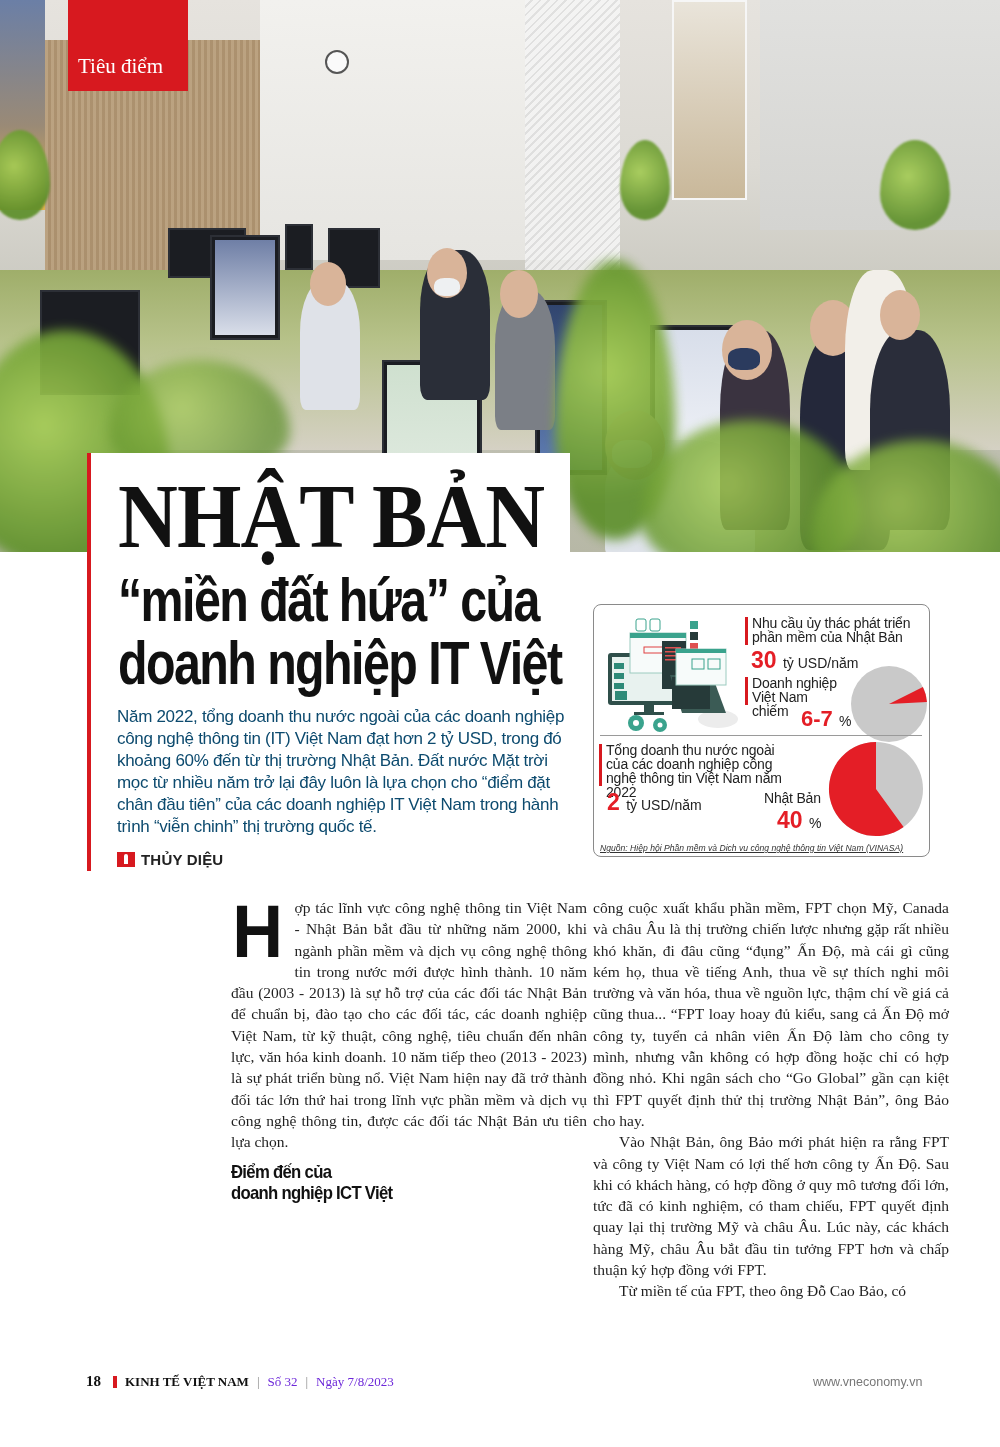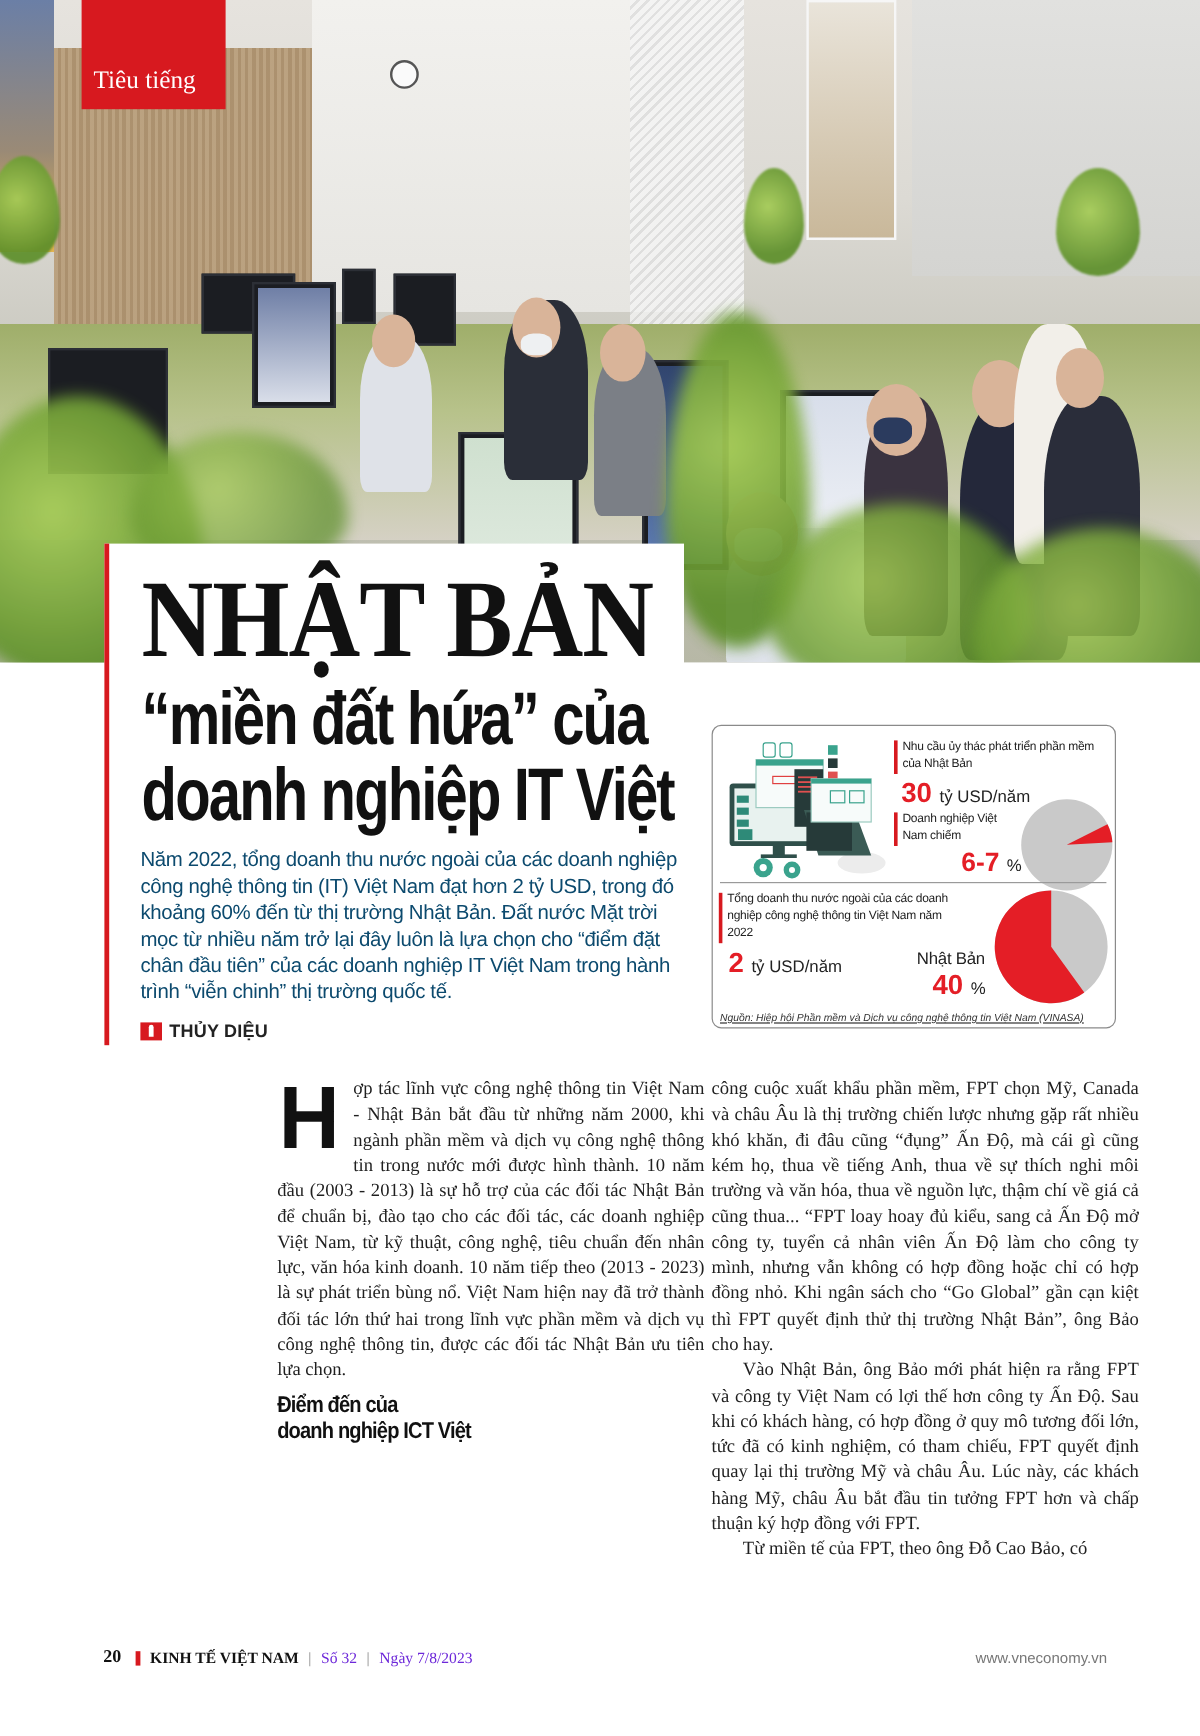--- a/index.html
+++ b/index.html
@@ -70,21 +70,21 @@
     .byline .pen::after { content: ""; position: absolute; left: 7px; top: 2px; width: 4px; height: 10px; background: #fff; border-radius: 2px 2px 0 0; }
     .byline .name { font-weight: bold; font-size: 15px; color: #222; letter-spacing: 0.2px; text-align: center; }
 
     
     .info {
       position: absolute; left: 593px; top: 604px; width: 337px; height: 253px;
       border: 1.5px solid #8a8a8a; border-radius: 8px; background: #fff;
     }
     .info .illus { position: absolute; left: 6px; top: 8px; width: 140px; height: 120px; }
     .info .divider { position: absolute; left: 6px; top: 130px; width: 322px; height: 1px; background: #9a9a9a; }
-    .info .lbl { position: absolute; font-size: 10px; line-height: 14px; color: #222; letter-spacing: -0.2px; }
+    .info .lbl { position: absolute; font-size: 14px; line-height: 14px; color: #222; letter-spacing: -0.2px; }
     .info .bar { position: absolute; width: 3px; background: #d7191f; }
     .info .big { position: absolute; font-weight: bold; color: #e41e26; line-height: 1; }
     .info .unit { font-weight: normal; color: #222; font-size: 14px; }
     .info .source { position: absolute; left: 6px; top: 238px; font-size: 8.6px; font-style: italic; color: #333; white-space: nowrap; text-decoration: underline; }
 
     
     .col {
       position: absolute; top: 897px; width: 356px; font-family: "Liberation Serif", serif;
       font-size: 15.5px; line-height: 21.3px; color: #1f1f1f; text-align: justify;
     }
@@ -166,21 +166,21 @@
   <div class="leaf" style="left:110px;top:360px;width:180px;height:120px;opacity:.7;"></div>
   <div class="leaf" style="left:555px;top:260px;width:120px;height:280px;"></div>
   <div class="leaf" style="left:640px;top:420px;width:220px;height:160px;opacity:.85;"></div>
   <div class="leaf" style="left:810px;top:440px;width:220px;height:160px;opacity:.85;"></div>
   <div class="leaf" style="left:-10px;top:130px;width:60px;height:90px;filter:blur(1px);"></div>
   <div class="leaf" style="left:620px;top:140px;width:50px;height:80px;filter:blur(1px);"></div>
   <div class="leaf" style="left:880px;top:140px;width:70px;height:90px;filter:blur(1px);"></div>
 </div>
 
 <div class="tag">
-  <span>Tiêu tiếng</span>
+  <span>Tiêu điểm</span>
 </div>
 
 <div class="title-block"></div>
 <div class="red-rule"></div>
 
 <h1 class="title-1">NHẬT BẢN</h1>
 <h2 class="title-2">“miền đất hứa” của</h2>
 <h2 class="title-3">doanh nghiệp IT Việt</h2>
 
 <p class="lede">Năm 2022, tổng doanh thu nước ngoài của các doanh nghiệp công nghệ thông tin (IT) Việt Nam đạt hơn 2 tỷ USD, trong đó khoảng 60% đến từ thị trường Nhật Bản. Đất nước Mặt trời mọc từ nhiều năm trở lại đây luôn là lựa chọn cho “điểm đặt chân đầu tiên” của các doanh nghiệp IT Việt Nam trong hành trình “viễn chinh” thị trường quốc tế.</p>
@@ -277,21 +277,21 @@
   </div>
 </div>
 
 <div class="col col-2">
   <p>công cuộc xuất khẩu phần mềm, FPT chọn Mỹ, Canada và châu Âu là thị trường chiến lược nhưng gặp rất nhiều khó khăn, đi đâu cũng “đụng” Ấn Độ, mà cái gì cũng kém họ, thua về tiếng Anh, thua về sự thích nghi môi trường và văn hóa, thua về nguồn lực, thậm chí về giá cả cũng thua... “FPT loay hoay đủ kiểu, sang cả Ấn Độ mở công ty, tuyển cả nhân viên Ấn Độ làm cho công ty mình, nhưng vẫn không có hợp đồng hoặc chỉ có hợp đồng nhỏ. Khi ngân sách cho “Go Global” gần cạn kiệt thì FPT quyết định thử thị trường Nhật Bản”, ông Bảo cho hay.</p>
   <p class="ind">Vào Nhật Bản, ông Bảo mới phát hiện ra rằng FPT và công ty Việt Nam có lợi thế hơn công ty Ấn Độ. Sau khi có khách hàng, có hợp đồng ở quy mô tương đối lớn, tức đã có kinh nghiệm, có tham chiếu, FPT quyết định quay lại thị trường Mỹ và châu Âu. Lúc này, các khách hàng Mỹ, châu Âu bắt đầu tin tưởng FPT hơn và chấp thuận ký hợp đồng với FPT.</p>
   <p class="ind">Từ miền tế của FPT, theo ông Đỗ Cao Bảo, có</p>
 </div>
 
 <div class="footer">
-  <span class="pg">20</span>
+  <span class="pg">18</span>
   <span class="redmark"></span>
   <span class="mag">KINH TẾ VIỆT NAM</span>
   <span class="sep">|</span>
   <span class="grey">Số 32</span>
   <span class="sep">|</span>
   <span class="grey">Ngày 7/8/2023</span>
 </div>
 <a class="site">www.vneconomy.vn</a>
 
 </body></html>

